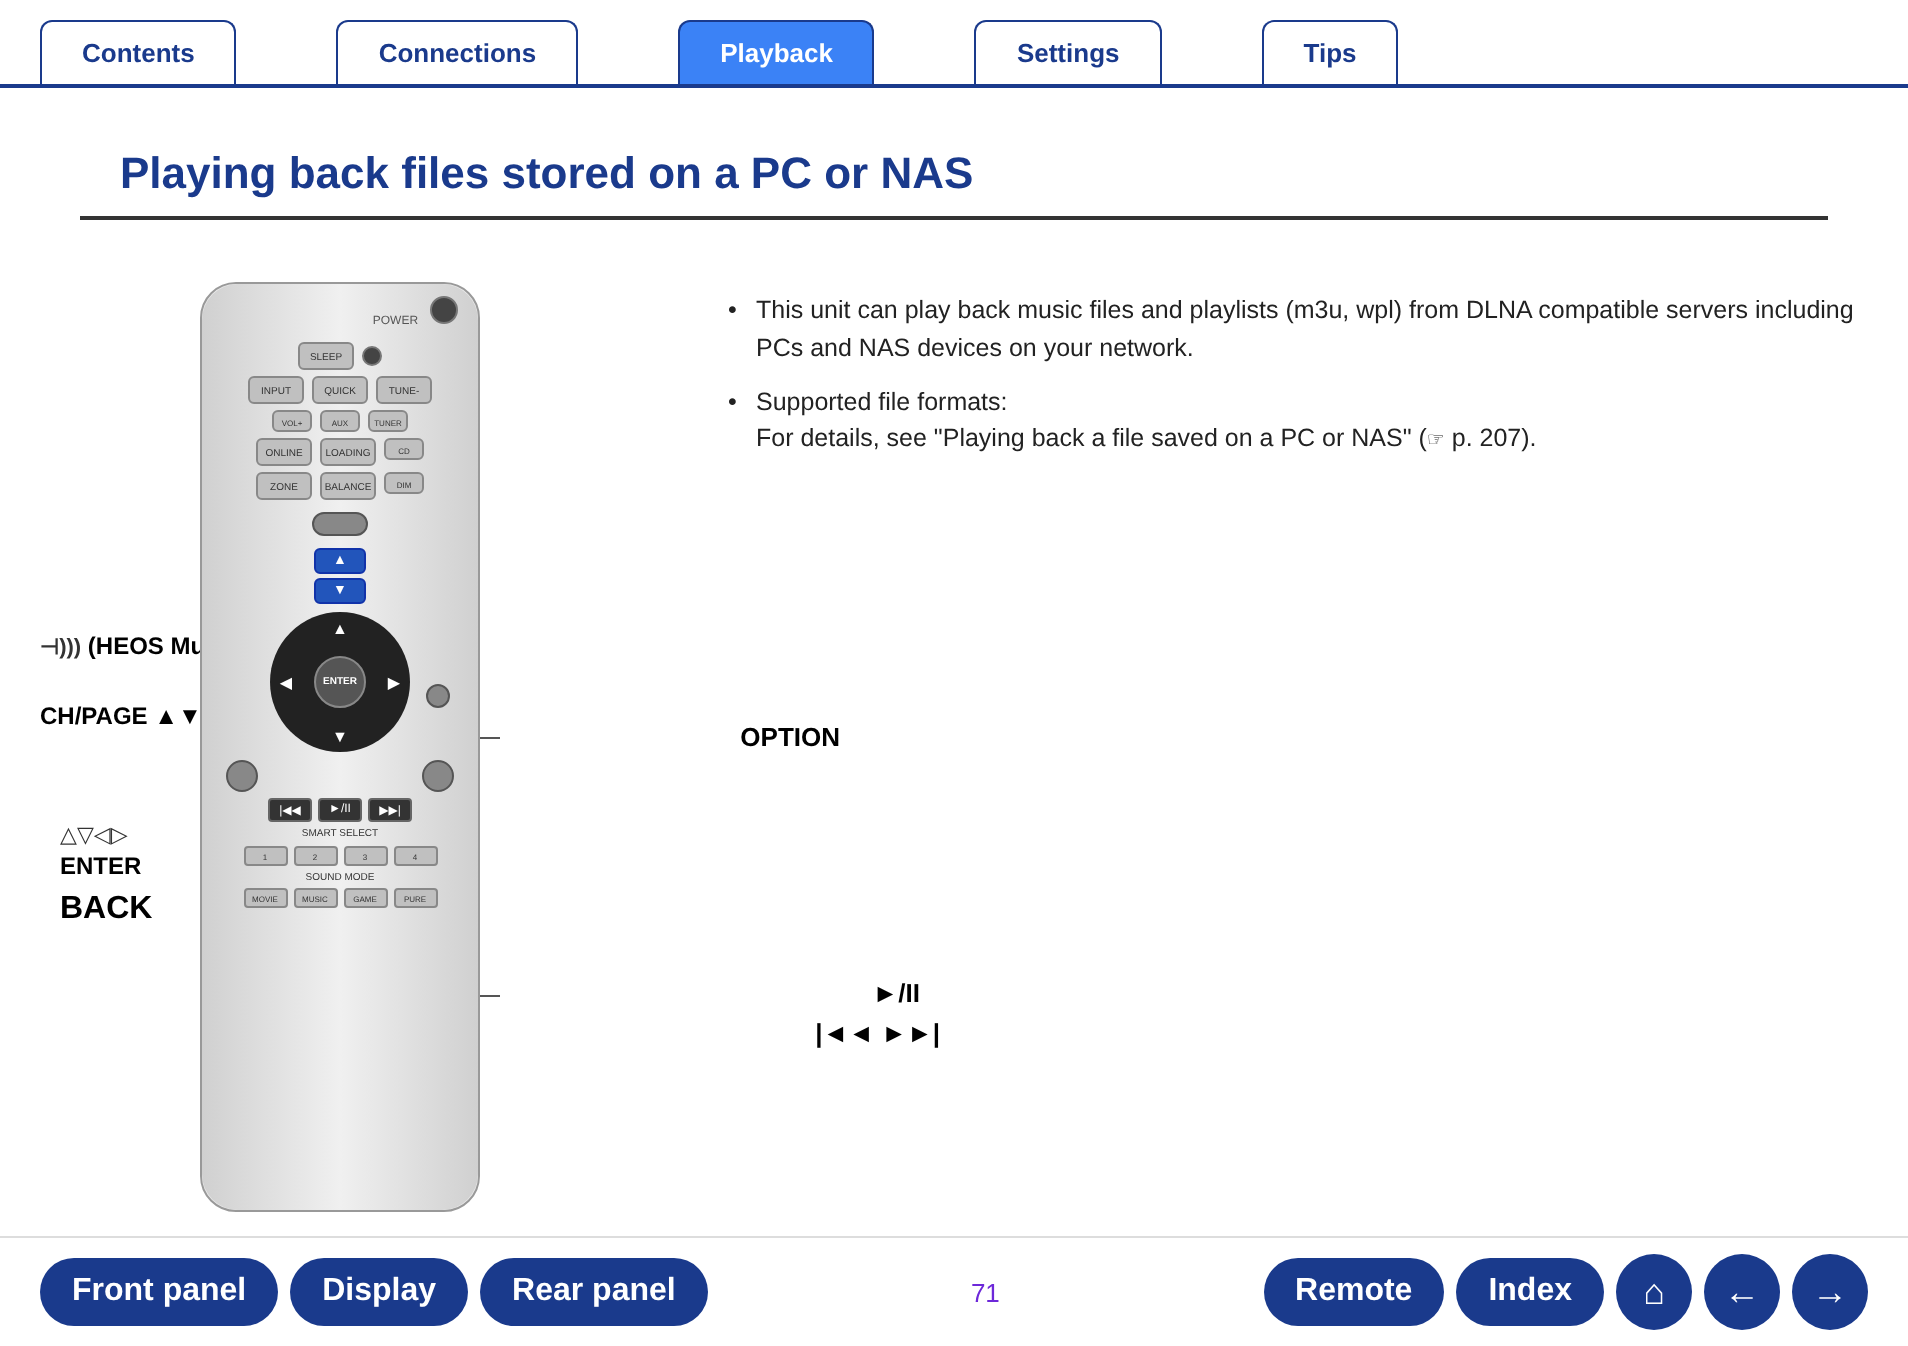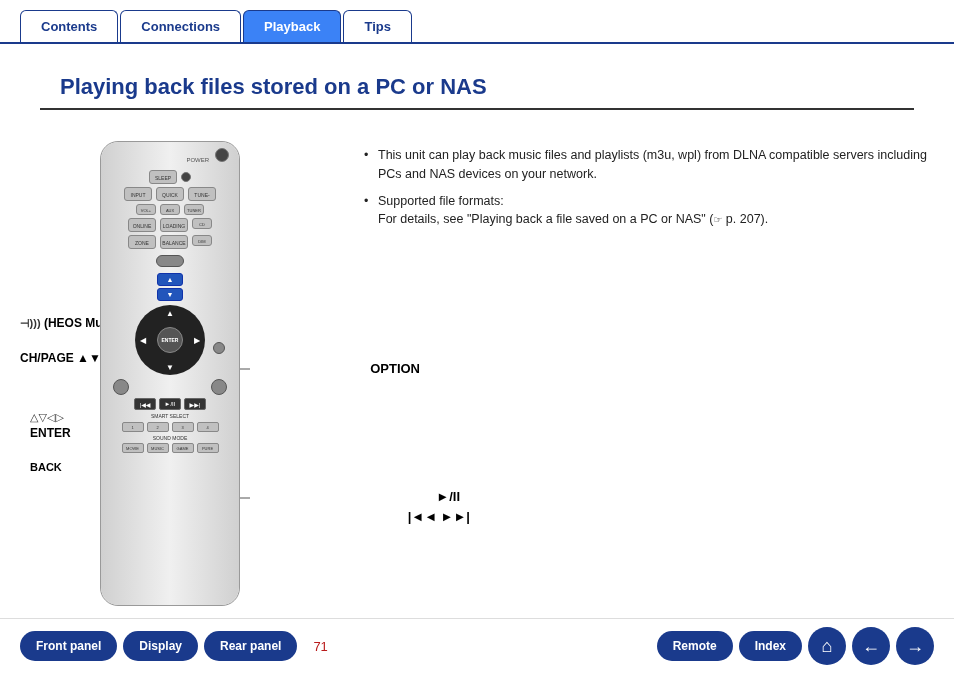--- a/index.html
+++ b/index.html
@@ -12,20 +12,21 @@
       overflow: hidden;
     }
 
     
     .top-nav {
       display: flex;
       align-items: flex-end;
       padding: 0 20px;
       margin-top: 10px;
       border-bottom: 2px solid #1a3a8c;
+      gap: 48px;
     }
     .tab {
       padding: 8px 20px;
       font-size: 13px;
       font-weight: bold;
       cursor: pointer;
       border: 1.5px solid #1a3a8c;
       border-bottom: none;
       border-radius: 6px 6px 0 0;
       margin-right: 2px;
@@ -306,22 +307,22 @@
       position: absolute;
       left: 10px;
       top: 285px;
       font-size: 12px;
       font-weight: bold;
       color: #000;
     }
     .label-back {
       position: absolute;
       left: 10px;
-      top: 320px;
-      font-size: 11px;
+      top: 305px;
+      font-size: 16px;
       font-weight: bold;
       color: #000;
     }
     .label-option {
       position: absolute;
       right: -80px;
       top: 220px;
       font-size: 13px;
       font-weight: bold;
       color: #000;
@@ -400,34 +401,34 @@
       background: #fff;
       display: flex;
       align-items: center;
       padding: 8px 20px;
       gap: 6px;
       border-top: 1px solid #ddd;
     }
     .bottom-btn {
       background: #1a3a8c;
       color: white;
-      font-size: 12px;
+      font-size: 16px;
       font-weight: bold;
       padding: 8px 16px;
       border-radius: 20px;
       cursor: pointer;
       white-space: nowrap;
       text-align: right;
     }
     .page-num {
       font-size: 13px;
-      color: #b91c1c;
+      color: #6d28d9;
       padding: 0 10px;
       flex: 1;
-      text-align: left;
+      text-align: center;
     }
     .nav-icon-btn {
       width: 38px;
       height: 38px;
       border-radius: 50%;
       display: flex;
       align-items: center;
       justify-content: center;
       font-size: 18px;
       cursor: pointer;
@@ -455,20 +456,21 @@
       pointer-events: none;
     }
   </style>
 </head>
 <body>
 
 <div class="top-nav">
   <a class="tab">Contents</a>
   <a class="tab">Connections</a>
   <a class="tab active">Playback</a>
+  <a class="tab">Settings</a>
   <a class="tab">Tips</a>
 </div>
 
 <div style="margin: 0 20px;">
   <h1 class="page-title">Playing back files stored on a PC or NAS</h1>
 </div>
 
 <div class="main-content">
 
   <div class="remote-section">

